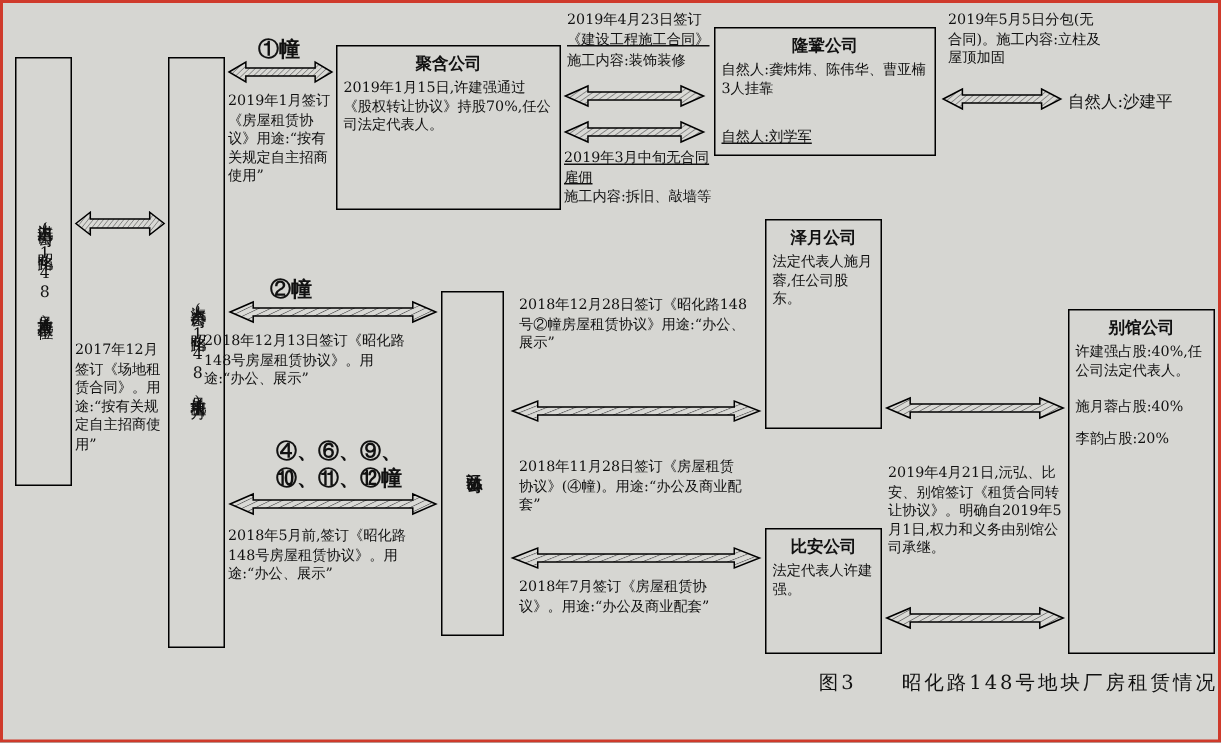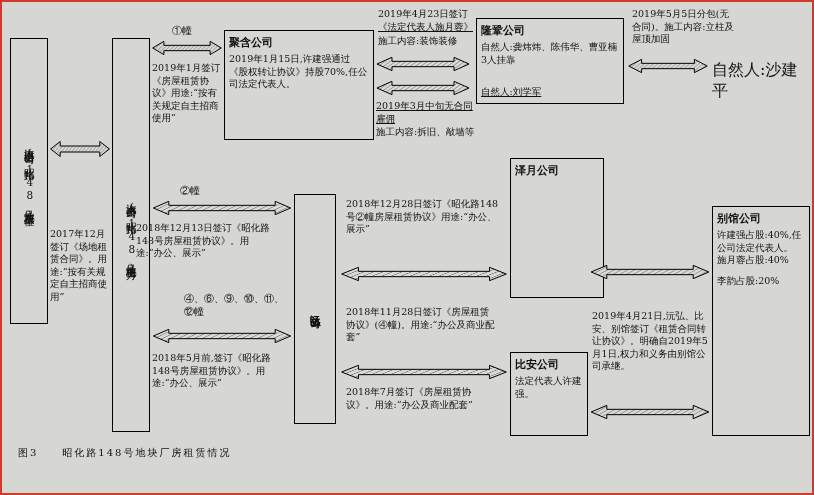--- a/index.html
+++ b/index.html
@@ -16,30 +16,30 @@
     position:absolute; border:1px solid #000; box-sizing:border-box;
     background:transparent;
   }
   .vbox { display:flex; align-items:center; justify-content:center; }
   .vbox .vtext {
     writing-mode:vertical-lr; text-orientation:upright;
     font-size:10.5px; line-height:1.1; letter-spacing:1px; text-align:center;
   }
   .vtitle { font-weight:bold; font-size:12px; letter-spacing:4px; }
   .hbox { padding:3px 4px; }
-  .hbox .title { font-weight:bold; font-size:11px; margin:1px 0 3px 0; }
+  .hbox .title { font-weight:bold; font-size:11px; text-align:center; margin:1px 0 3px 0; }
   .hbox .body { font-size:9.5px; line-height:1.32; }
   .note { position:absolute; font-size:9.5px; line-height:1.32; }
-  .lbl  { position:absolute; font-size:10px; line-height:1.3; }
+  .lbl  { position:absolute; font-size:14px; line-height:1.3;font-weight:bold; }
   .u { text-decoration:underline; }
   .arrow { position:absolute; overflow:visible; }
-  .plain { position:absolute; font-size:16px; }
+  .plain { position:absolute; font-size:11px; }
   .caption {
-    position:absolute; left:16px; right:0; top:444px; text-align:left;
-    font-size:10px; letter-spacing:2px;
+    position:absolute; left:0; right:0; top:444px; text-align:right;
+    font-size:13px; letter-spacing:2px;
   }
 </style>
 </head>
 <body>
 
 <div id="page">
 
   <svg width="0" height="0" style="position:absolute">
     <defs>
       <pattern id="hatch" patternUnits="userSpaceOnUse" width="4" height="4" patternTransform="rotate(45)">
@@ -67,21 +67,21 @@
     <path d="M1,12 L17,2 L17,8 L83,8 L83,2 L99,12 L83,22 L83,16 L17,16 L17,22 Z" fill="url(#hatch)" stroke="#000" vector-effect="non-scaling-stroke"></path>
   </svg>
   <div class="note" style="left:150px;top:60px;width:70px;height:120px">2019年1月签订《房屋租赁协议》用途:“按有关规定自主招商使用”</div>
 
   <div class="box hbox" style="left:222px;top:28px;width:150px;height:110px">
     <div class="title">聚含公司</div>
     <div class="body">2019年1月15日,许建强通过《股权转让协议》持股70%,任公司法定代表人。</div>
   </div>
 
   <div class="note" style="left:376px;top:6px;width:100px">2019年4月23日签订</div>
-  <div class="note u" style="left:376px;top:19px;width:100px">《法定代表人施月蓉》</div>
+  <div class="note u" style="left:376px;top:19px;width:100px">《建设工程施工合同》</div>
   <div class="note" style="left:376px;top:33px;width:100px">施工内容:装饰装修</div>
 
   <svg class="arrow" style="left:374px;top:54px;width:94px;height:16px" viewBox="0 0 100 24" preserveAspectRatio="none">
     <path d="M1,12 L17,2 L17,8 L83,8 L83,2 L99,12 L83,22 L83,16 L17,16 L17,22 Z" fill="url(#hatch)" stroke="#000" vector-effect="non-scaling-stroke"></path>
   </svg>
   <svg class="arrow" style="left:374px;top:78px;width:94px;height:16px" viewBox="0 0 100 24" preserveAspectRatio="none">
     <path d="M1,12 L17,2 L17,8 L83,8 L83,2 L99,12 L83,22 L83,16 L17,16 L17,22 Z" fill="url(#hatch)" stroke="#000" vector-effect="non-scaling-stroke"></path>
   </svg>
 
   <div class="note u" style="left:374px;top:98px;width:102px">2019年3月中旬无合同雇佣</div>
@@ -113,32 +113,33 @@
   <svg class="arrow" style="left:150px;top:326px;width:140px;height:16px" viewBox="0 0 100 24" preserveAspectRatio="none">
     <path d="M1,12 L12,2 L12,8 L88,8 L88,2 L99,12 L88,22 L88,16 L12,16 L12,22 Z" fill="url(#hatch)" stroke="#000" vector-effect="non-scaling-stroke"></path>
   </svg>
   <div class="note" style="left:150px;top:350px;width:136px;height:62px">2018年5月前,签订《昭化路148号房屋租赁协议》。用途:“办公、展示”</div>
 
   <div class="note" style="left:344px;top:196px;width:158px;height:62px">2018年12月28日签订《昭化路148号②幢房屋租赁协议》用途:“办公、展示”</div>
   <svg class="arrow" style="left:338px;top:264px;width:168px;height:16px" viewBox="0 0 100 24" preserveAspectRatio="none">
     <path d="M1,12 L11,2 L11,8 L89,8 L89,2 L99,12 L89,22 L89,16 L11,16 L11,22 Z" fill="url(#hatch)" stroke="#000" vector-effect="non-scaling-stroke"></path>
   </svg>
 
-  <div class="box hbox" style="left:508px;top:156px;width:94px;height:140px">
+  <div class="box hbox" style="left:508px;top:144px;width:78px;height:140px">
     <div class="title">泽月公司</div>
+    <div class="body">法定代表人施月蓉,任公司股东。</div>
   </div>
 
   <svg class="arrow" style="left:588px;top:262px;width:120px;height:16px" viewBox="0 0 100 24" preserveAspectRatio="none">
     <path d="M1,12 L14,2 L14,8 L86,8 L86,2 L99,12 L86,22 L86,16 L14,16 L14,22 Z" fill="url(#hatch)" stroke="#000" vector-effect="non-scaling-stroke"></path>
   </svg>
 
   <div class="box hbox" style="left:710px;top:204px;width:98px;height:230px">
     <div class="title">别馆公司</div>
     <div class="body">许建强占股:40%,任公司法定代表人。</div>
-    <div class="body" style="margin-top:0">施月蓉占股:40%</div>
+    <div class="body" style="margin-top:12px">施月蓉占股:40%</div>
     <div class="body" style="margin-top:8px">李韵占股:20%</div>
   </div>
 
   <div class="note" style="left:344px;top:304px;width:152px;height:56px">2018年11月28日签订《房屋租赁协议》(④幢)。用途:“办公及商业配套”</div>
   <svg class="arrow" style="left:338px;top:362px;width:168px;height:16px" viewBox="0 0 100 24" preserveAspectRatio="none">
     <path d="M1,12 L11,2 L11,8 L89,8 L89,2 L99,12 L89,22 L89,16 L11,16 L11,22 Z" fill="url(#hatch)" stroke="#000" vector-effect="non-scaling-stroke"></path>
   </svg>
   <div class="note" style="left:344px;top:384px;width:152px;height:50px">2018年7月签订《房屋租赁协议》。用途:“办公及商业配套”</div>
 
   <div class="box hbox" style="left:508px;top:350px;width:78px;height:84px">

